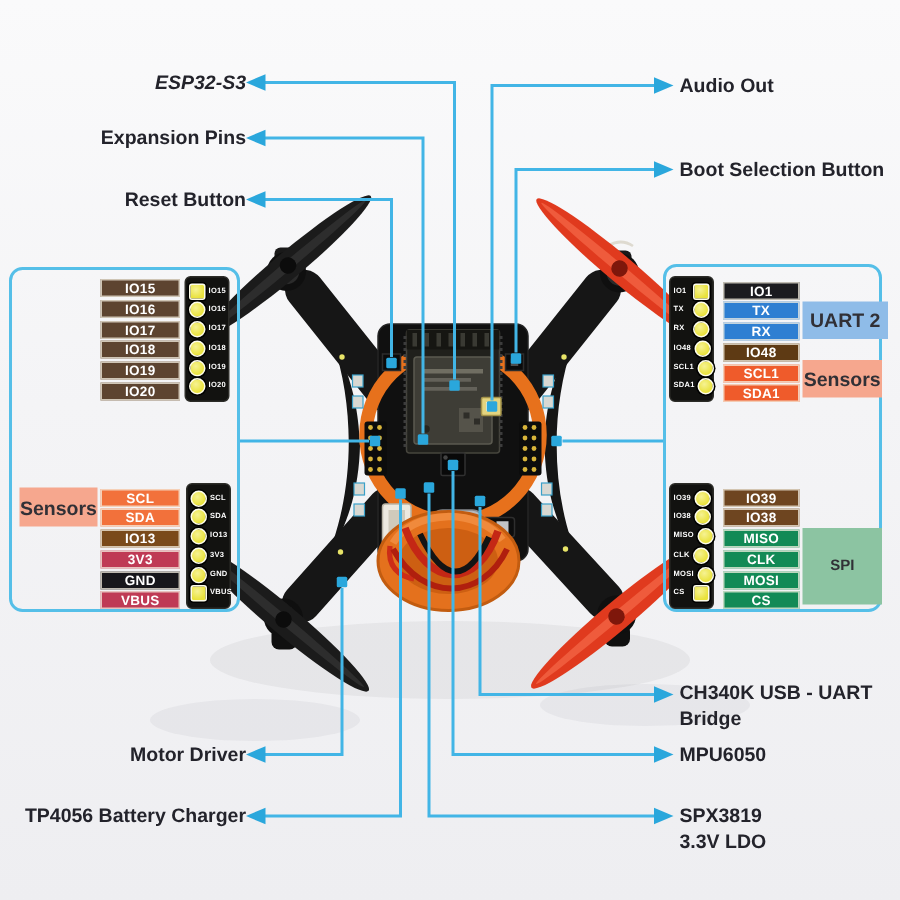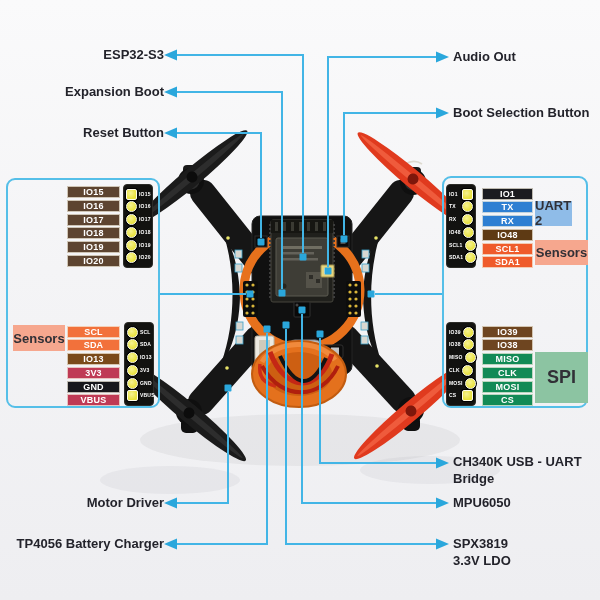--- a/index.html
+++ b/index.html
@@ -242,22 +242,22 @@
       <rect x="246.5" y="290.5" width="7" height="7" rx="1"></rect>
       <rect x="367.5" y="290.5" width="7" height="7" rx="1"></rect>
       <rect x="224.5" y="384.5" width="7" height="7" rx="1"></rect>
       <rect x="263.5" y="325.5" width="7" height="7" rx="1"></rect>
       <rect x="316.5" y="330.5" width="7" height="7" rx="1"></rect>
       <rect x="298.5" y="306.5" width="7" height="7" rx="1"></rect>
       <rect x="282.5" y="321.5" width="7" height="7" rx="1"></rect>
     </g>
   </svg>
 
-  <div class="callout-label left" style="right:436px;top:47px;">ESP32-S3</div>
-  <div class="callout-label left" style="right:436px;top:84px;">Expansion Boot</div>
+  <div class="callout-label left" style="right:436px;top:47px;font-style:italic;">ESP32-S3</div>
+  <div class="callout-label left" style="right:436px;top:84px;">Expansion Pins</div>
   <div class="callout-label left" style="right:436px;top:125px;margin-left:24px;">Reset Button</div>
   <div class="callout-label" style="left:453px;top:49px;">Audio Out</div>
   <div class="callout-label" style="left:453px;top:105px;">Boot Selection Button</div>
   <div class="callout-label left" style="right:436px;top:495px;">Motor Driver</div>
   <div class="callout-label left" style="right:436px;top:536px;">TP4056 Battery Charger</div>
   <div class="callout-label" style="left:453px;top:454px;">
     <div>CH340K USB - UART</div>
     <div>Bridge</div>
   </div>
   <div class="callout-label" style="left:453px;top:495px;">MPU6050</div>
@@ -368,21 +368,21 @@
       </span>
   </div>
   <div class="rows" style="left:482px;top:187.5px;width:51px;height:77.4px;">
     <div class="prow" style="background-color: rgb(27, 27, 31);">IO1</div>
     <div class="prow" style="background-color: rgb(46, 127, 210);">TX</div>
     <div class="prow" style="background-color: rgb(46, 127, 210);">RX</div>
     <div class="prow" style="background-color: rgb(94, 58, 20);">IO48</div>
     <div class="prow" style="background-color: rgb(239, 91, 43);">SCL1</div>
     <div class="prow" style="background-color: rgb(239, 91, 43);">SDA1</div>
   </div>
-  <div class="ptitle" style="left: 535px; top: 200.5px; width: 37px; height: 25px; font-size: 13px; background-color: rgb(143, 188, 232);">UART 2</div>
+  <div class="ptitle" style="left: 535px; top: 200.5px; width: 57px; height: 25px; font-size: 13px; background-color: rgb(143, 188, 232);">UART 2</div>
   <div class="ptitle" style="left: 535px; top: 240px; width: 53px; height: 25px; font-size: 13px; background-color: rgb(246, 167, 142);">Sensors</div>
 
   <div class="strip rlabels" style="left:446px;top:322px;height:84px;">
     <span class="pin">
         <b>IO39</b>
         <i class="dot"></i>
       </span>
     <span class="pin">
         <b>IO38</b>
         <i class="dot"></i>
@@ -405,15 +405,15 @@
       </span>
   </div>
   <div class="rows" style="left:482px;top:325.5px;width:51px;height:77.4px;">
     <div class="prow" style="background-color: rgb(110, 69, 32);">IO39</div>
     <div class="prow" style="background-color: rgb(110, 69, 32);">IO38</div>
     <div class="prow" style="background-color: rgb(18, 138, 86);">MISO</div>
     <div class="prow" style="background-color: rgb(18, 138, 86);">CLK</div>
     <div class="prow" style="background-color: rgb(18, 138, 86);">MOSI</div>
     <div class="prow" style="background-color: rgb(18, 138, 86);">CS</div>
   </div>
-  <div class="ptitle" style="left: 535px; top: 351.5px; width: 53px; height: 51px; font-size: 18px; background-color: rgb(140, 196, 162);">SPI</div>
+  <div class="ptitle" style="left: 535px; top: 351.5px; width: 53px; height: 51px; font-size: 10px; background-color: rgb(140, 196, 162);">SPI</div>
 
 </div>
 
 </body></html>

